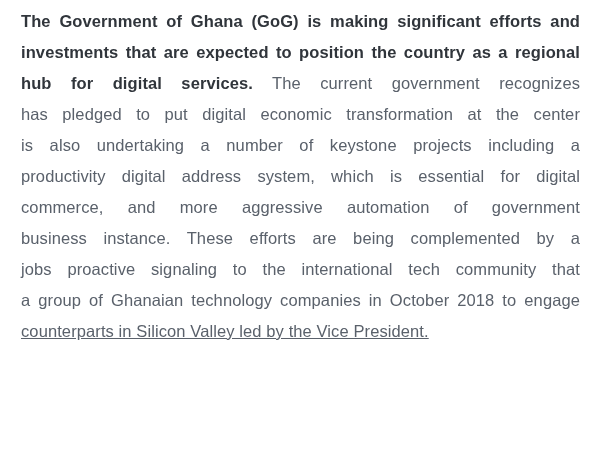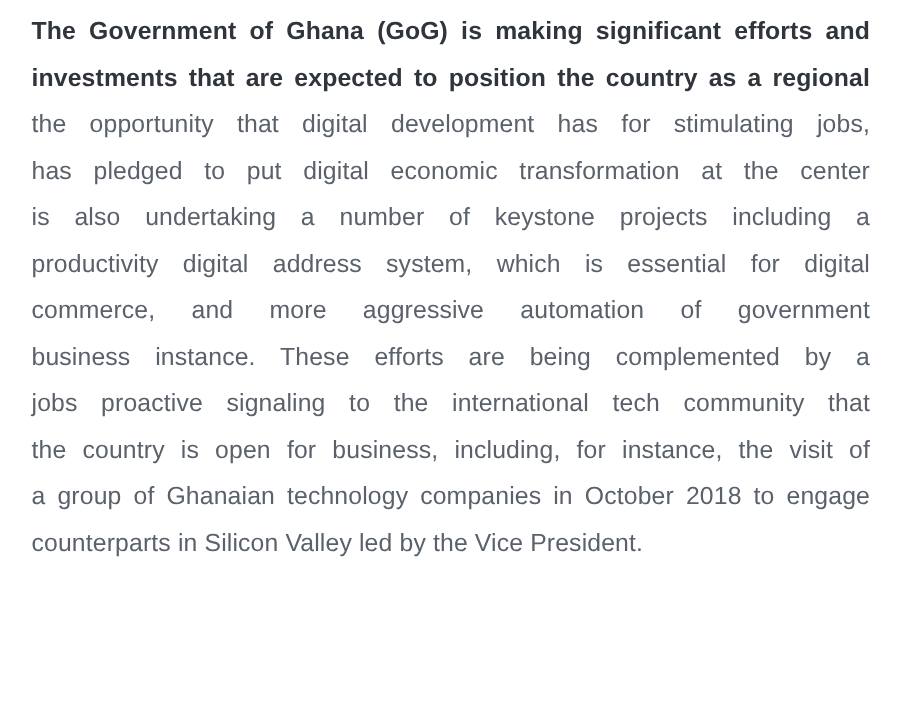--- a/index.html
+++ b/index.html
@@ -26,41 +26,41 @@
     color: #5a616b;
     letter-spacing: 0.1px;
   }
   .tline {
     text-align: justify;
     text-align-last: justify;
     white-space: normal;
   }
   .tline.last {
     text-align-last: left;
+    text-decoration: underline;
   }
   .lead {
     font-weight: 700;
     color: #30353b;
   }
   .bodytext {
     font-weight: 400;
     color: #5a616b;
   }
 </style>
 </head>
 <body>
 
 <div class="page">
   <div class="paragraph">
       <div class="tline"><span class="lead">The Government of Ghana (GoG) is making significant efforts and</span></div>
       <div class="tline"><span class="lead">investments that are expected to position the country as a regional</span></div>
-      <div class="tline"><span class="bodytext">the opportunity that digital development has for stimulating jobs,</span></div>
+      <div class="tline"><span class="lead">hub for digital services.</span> <span class="bodytext">The current government recognizes</span></div>
       <div class="tline"><span class="bodytext">has pledged to put digital economic transformation at the center</span></div>
       <div class="tline"><span class="bodytext">is also undertaking a number of keystone projects including a</span></div>
       <div class="tline"><span class="bodytext">productivity digital address system, which is essential for digital</span></div>
       <div class="tline"><span class="bodytext">commerce, and more aggressive automation of government</span></div>
       <div class="tline"><span class="bodytext">business instance. These efforts are being complemented by a</span></div>
       <div class="tline"><span class="bodytext">jobs proactive signaling to the international tech community that</span></div>
-      <div class="tline"><span class="bodytext">the country is open for business, including, for instance, the visit of</span></div>
       <div class="tline"><span class="bodytext">a group of Ghanaian technology companies in October 2018 to engage</span></div>
       <div class="tline last"><span class="bodytext">counterparts in Silicon Valley led by the Vice President.</span></div>
     </div>
 </div>
 
 </body></html>

